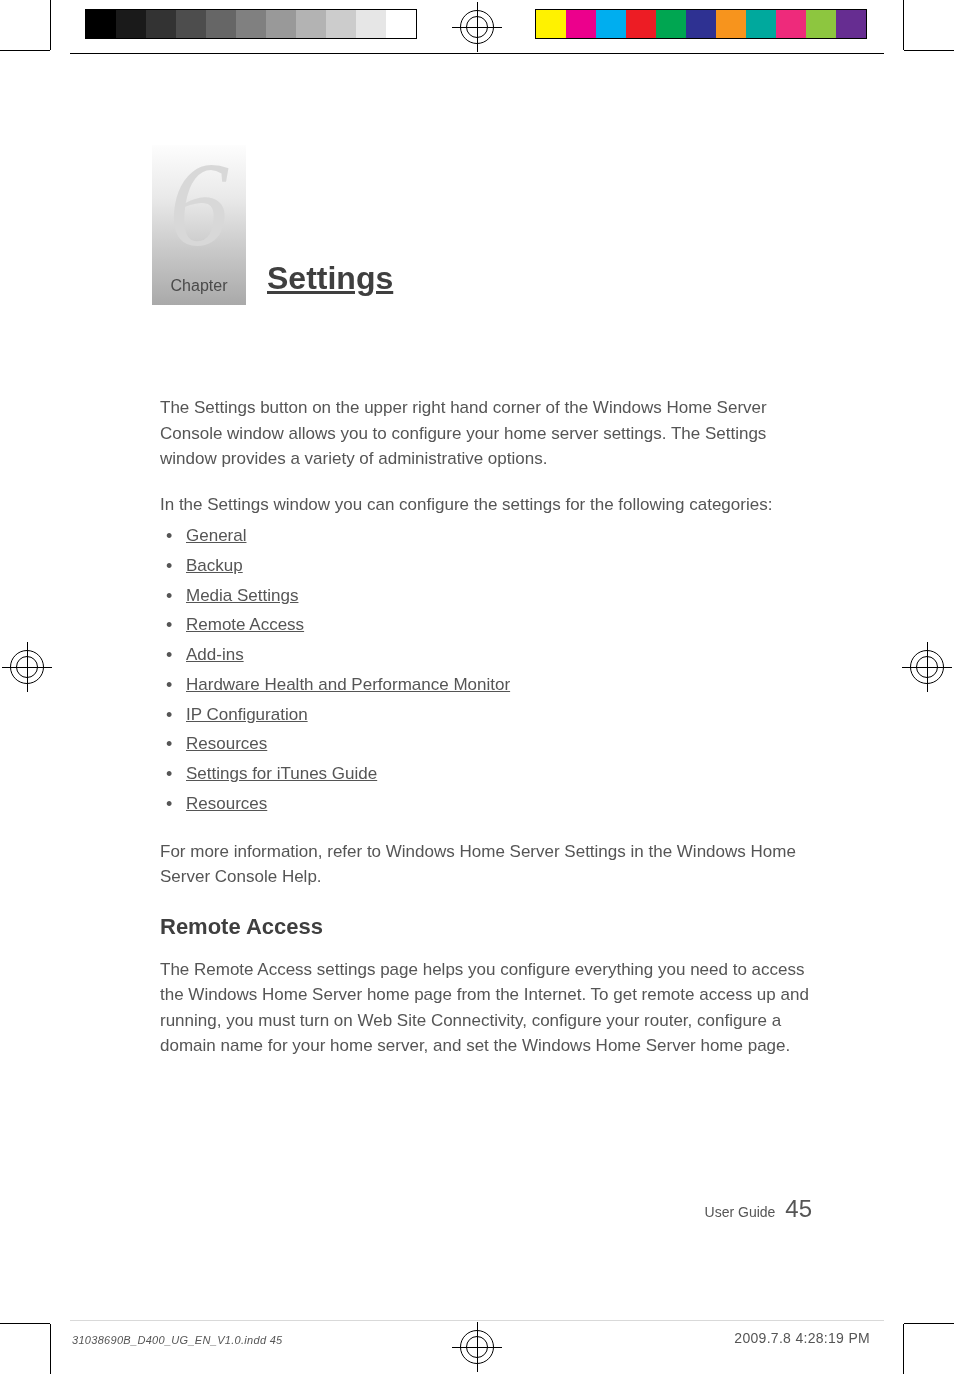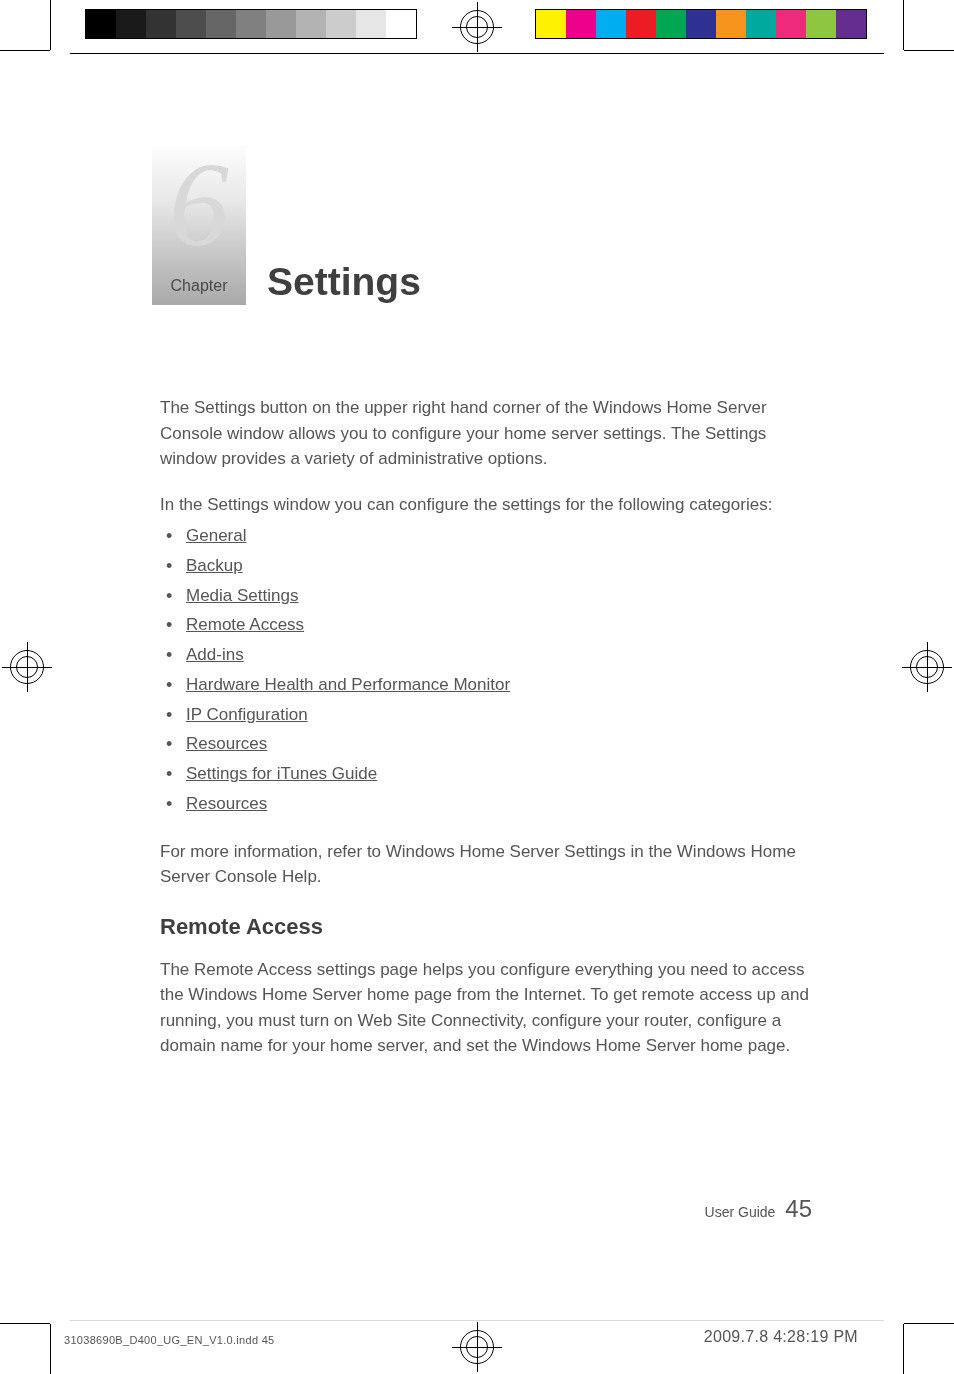--- a/index.html
+++ b/index.html
@@ -40,35 +40,35 @@
 
   .chapter-block { position: relative; width: 94px; height: 160px;
     background: linear-gradient(#fdfdfd,#e9e9e9,#c8c8c8,#a9a9a9);
     display: flex; flex-direction: column; justify-content: flex-end; align-items: center;
     padding-bottom: 10px; }
   .chapter-number { position:absolute; top:0px; left:0; right:0; text-align:center;
     font-family: "Times New Roman", Georgia, serif; font-style: italic; font-size: 120px;
     color: #d8d8d8; line-height: 1; }
   .chapter-label { position: relative; z-index:2; font-size: 16px; font-weight: normal; color:#4a4a4a; }
 
-  .title { position:absolute; top:115px; left:115px; font-size:39px; font-weight:bold; color:#3f3f3f; }
+  .title { position:absolute; top:115px; left:115px; font-size:32px; font-weight:bold; color:#3f3f3f;text-decoration:underline; }
 
   .body { position:absolute; top:250px; left:8px; width:660px; font-size:17px; color:#555; line-height:1.5; }
   .para { margin-bottom: 20px; }
   ul.cats { list-style: none; margin: 4px 0 20px 0; }
   ul.cats li { position:relative; padding-left: 26px; line-height:1.75;text-decoration:underline; }
   ul.cats li::before { content:"•"; position:absolute; left:6px; top:0; font-size:18px; }
 
   .section-head { font-size:22px; font-weight:bold; color:#3f3f3f; margin: 8px 0 14px 0; }
 
   .footer { position:absolute; left:0; width:660px; top:1050px; text-align:right; font-size:14px; color:#555; }
   .footer .pn { font-size:24px; margin-left:6px; color:#555; }
 
-  .indd { position:absolute; bottom:28px; left:64px; font-size:11px; color:#555; letter-spacing:.3px; }
-  .timestamp { position:absolute; bottom:28px; right:96px; font-size:16px; color:#555; letter-spacing:.3px; }
+  .indd { position:absolute; bottom:28px; left:72px; font-size:11px; color:#555; letter-spacing:.3px;font-style:italic; }
+  .timestamp { position:absolute; bottom:28px; right:84px; font-size:14px; color:#555; letter-spacing:.3px; }
 </style>
 </head>
 <body>
 
 <div class="page">
 
   <div class="crop-line crop-h-top-left"></div>
   <div class="crop-line crop-h-top-right"></div>
   <div class="crop-line crop-v-top-left"></div>
   <div class="crop-line crop-v-top-right"></div>

